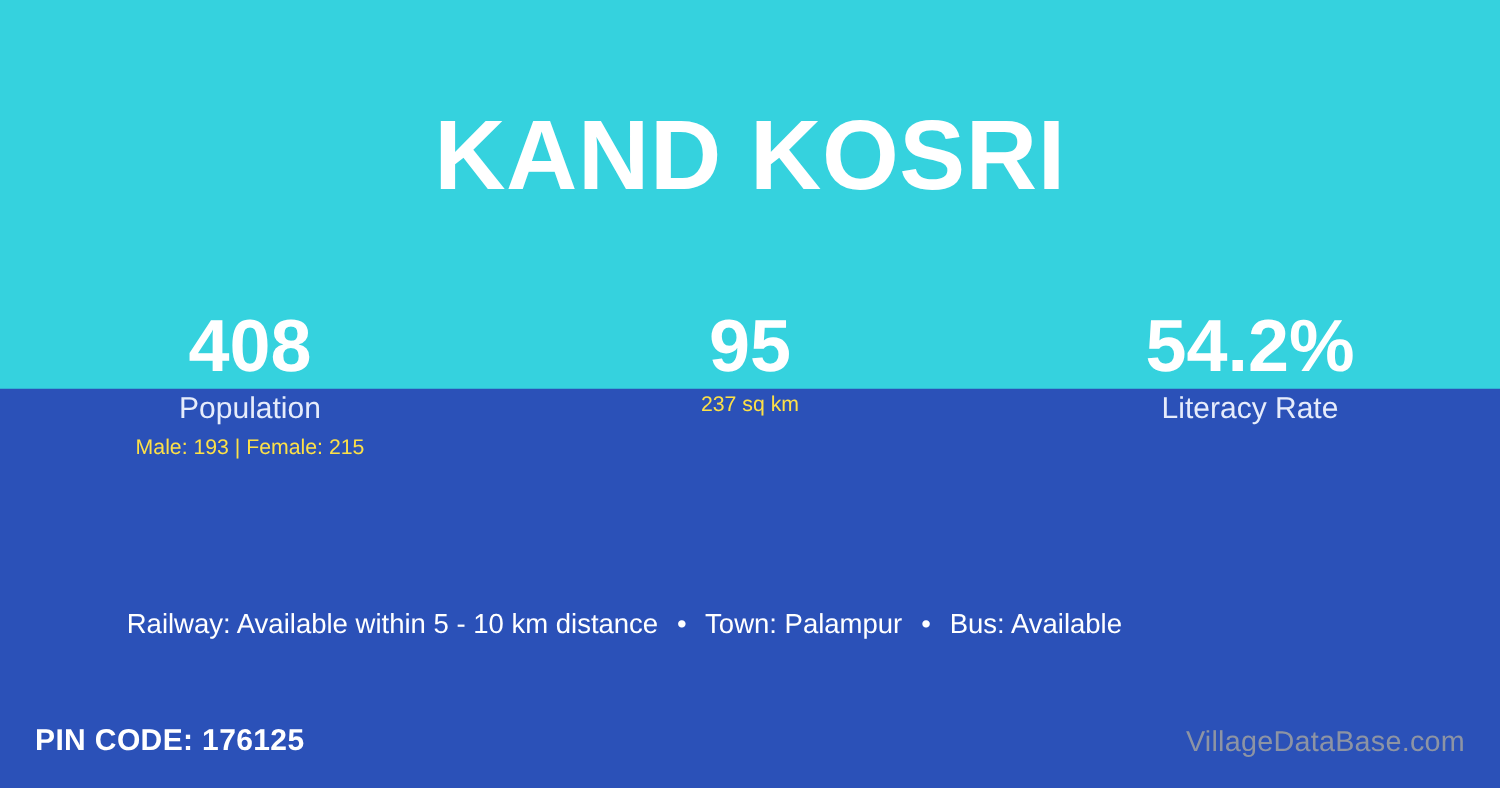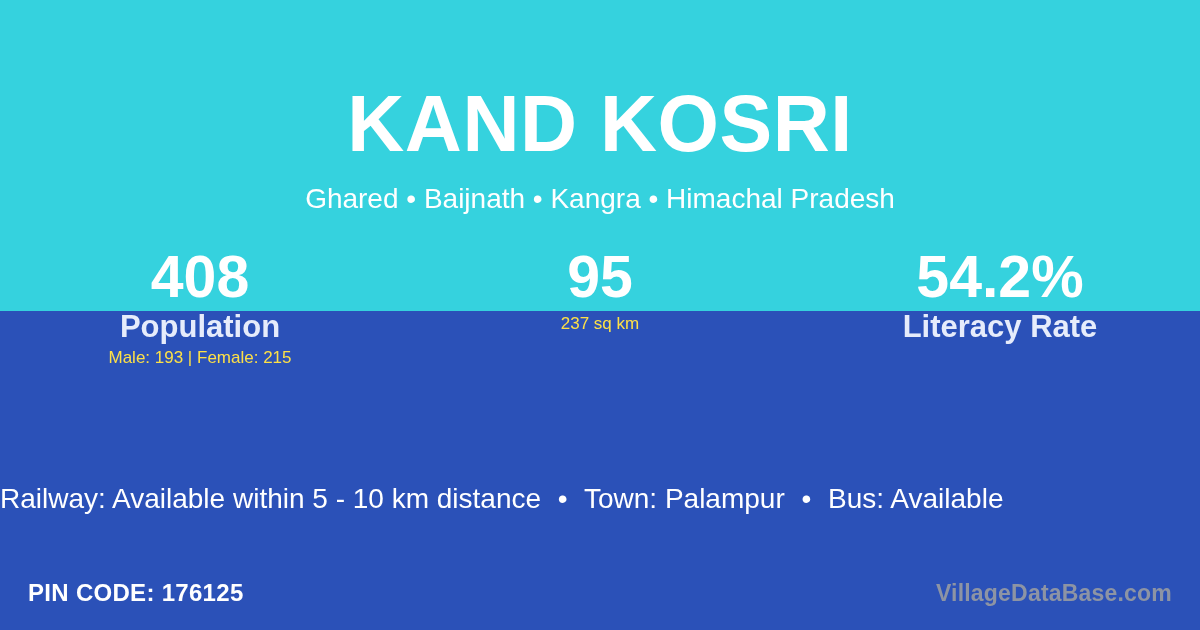--- a/index.html
+++ b/index.html
@@ -77,22 +77,22 @@
   .stat-value {
     font-size: 59px;
     font-weight: 700;
     line-height: 62px;
     color: #ffffff;
     white-space: nowrap;
   }
 
   .stat-label {
     margin-top: 4px;
-    font-size: 31px;
-    font-weight: 700;
+    font-size: 24px;
+    font-weight: 400;
     line-height: 30px;
     color: #e6ecfb;
     white-space: nowrap;
   }
 
   .stat-sub {
     margin-top: 6px;
     font-size: 17px;
     font-weight: 400;
     line-height: 20px;
@@ -100,21 +100,21 @@
     white-space: nowrap;
   }
 
   
   .facilities {
     position: absolute;
     left: 0;
     top: 484px;
     width: 999px;
     text-align: center;
-    font-size: 28px;
+    font-size: 22px;
     font-weight: 400;
     line-height: 30px;
     color: #ffffff;
     white-space: nowrap;
   }
   .facilities .sep {
     display: inline-block;
     padding: 0 9px;
     color: #ffffff;
   }
@@ -130,37 +130,36 @@
     color: #ffffff;
     letter-spacing: 0.3px;
     white-space: nowrap;
   }
 
   .brand {
     position: absolute;
     right: 28px;
     bottom: 22px;
     font-size: 23px;
-    font-weight: 700;
+    font-weight: 400;
     line-height: 30px;
     color: #8d94a4;
     letter-spacing: 0.2px;
     white-space: nowrap;
   }
 </style>
 </head>
 <body>
 
 <div class="card">
 
   <div class="hero"></div>
 
   <div class="village-title">KAND KOSRI</div>
 
-  <div class="village-location">Ghared • Baijnath • Kangra • Himachal Pradesh</div>
 
   <div class="stats">
 
     <div class="stat">
       <div class="stat-value">408</div>
       <div class="stat-label">Population</div>
       <div class="stat-sub">Male: 193 | Female: 215</div>
     </div>
 
     <div class="stat">

